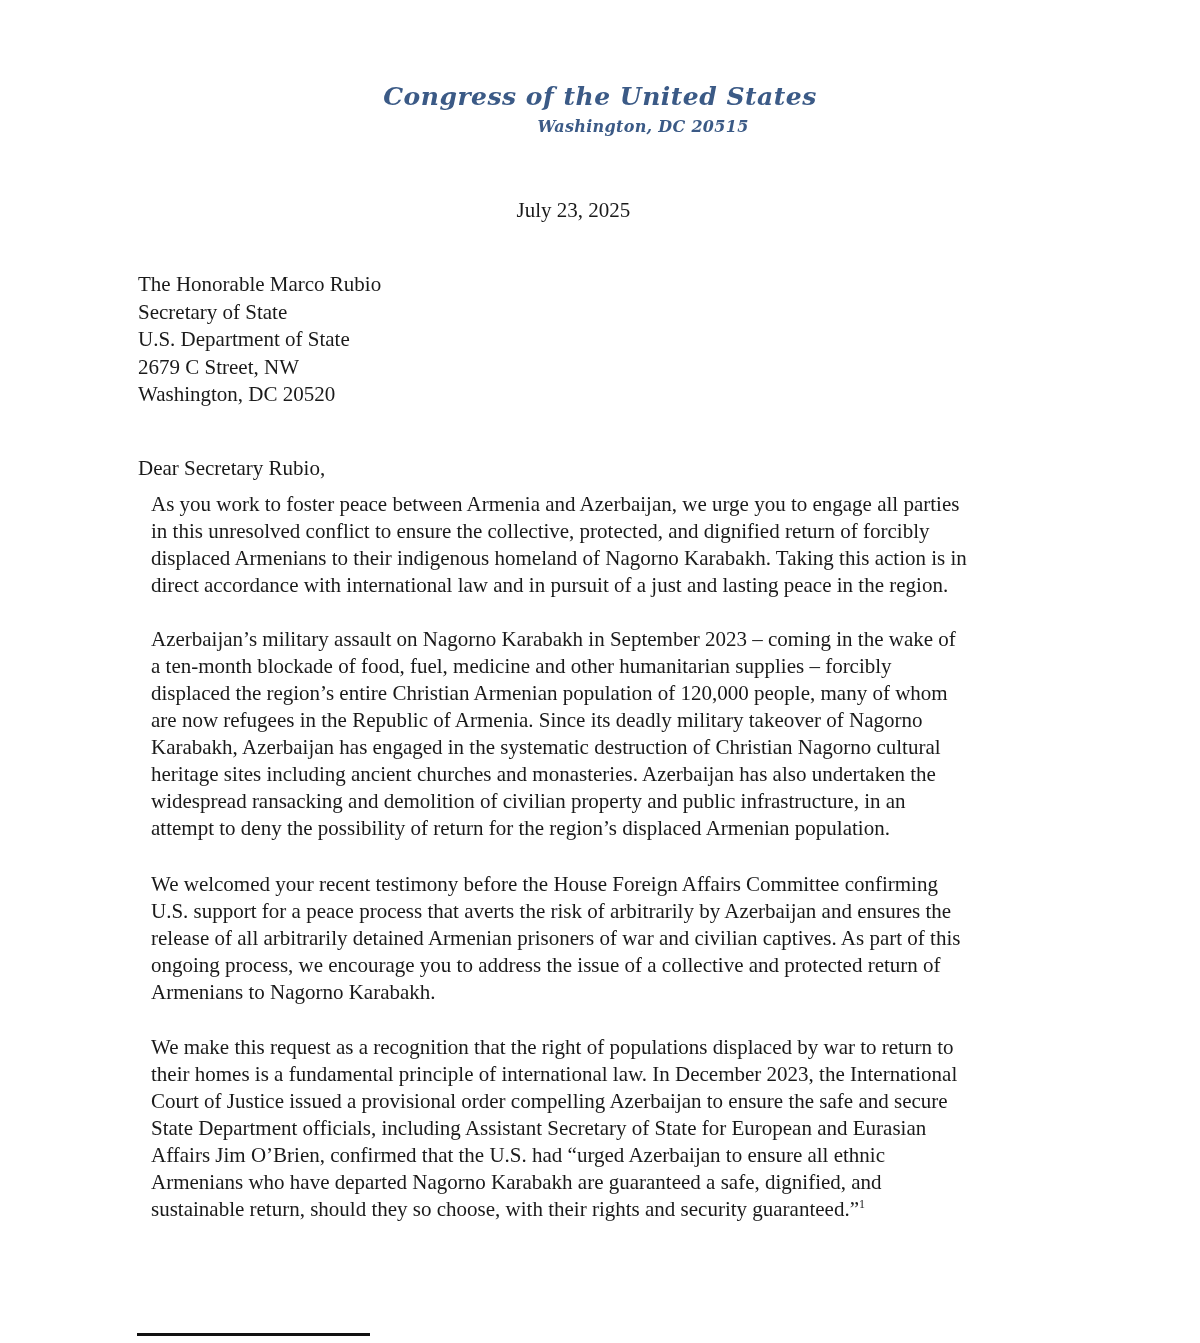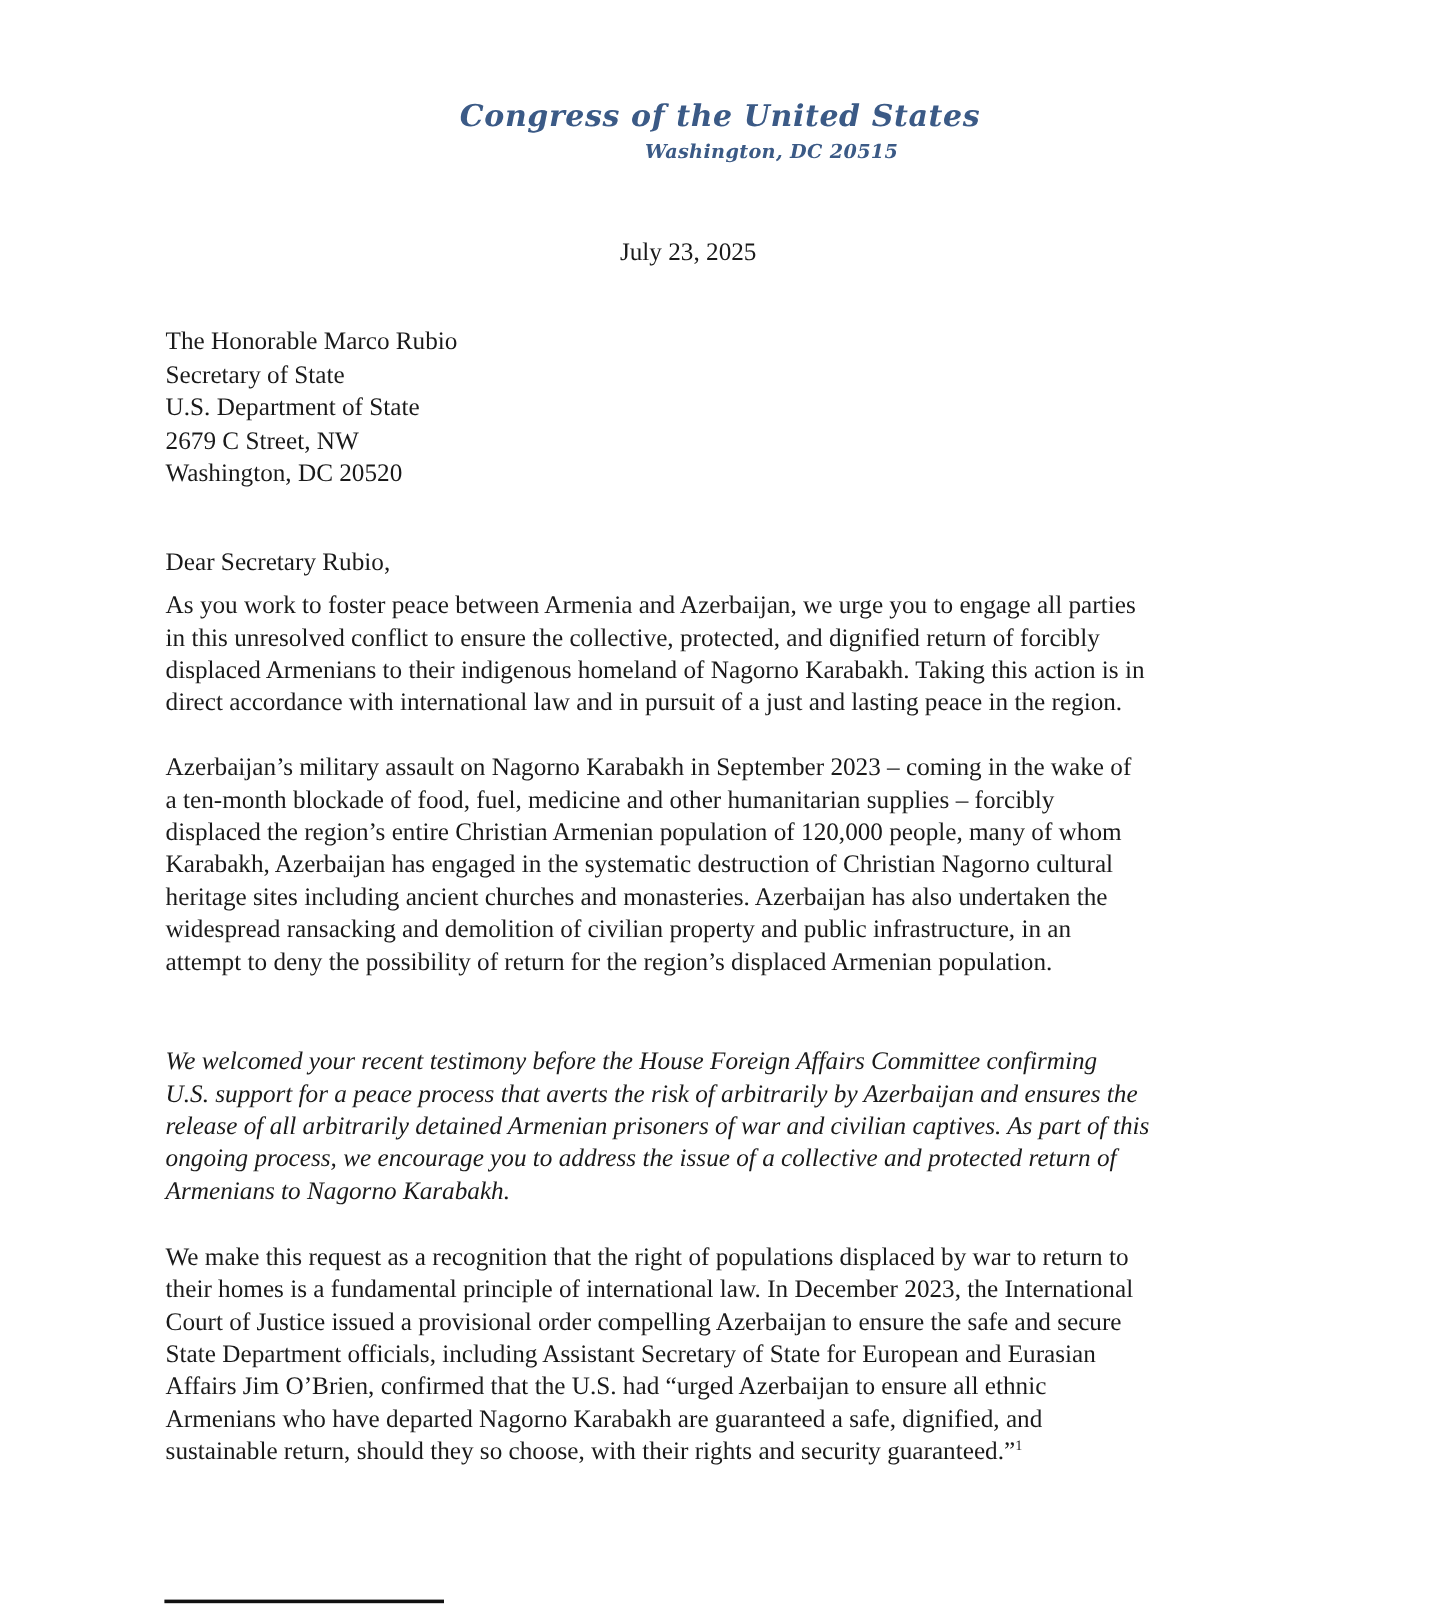--- a/index.html
+++ b/index.html
@@ -63,24 +63,25 @@
     .para {
       position: absolute;
       left: 138px;
       width: 940px;
       font-size: 21px;
       line-height: 27px;
     }
     .para .line {
       display: block;
       white-space: nowrap;
+      margin-left: 13px;
     }
     .p1 { top: 491px; }
     .p2 { top: 626px; }
-    .p3 { top: 871px; font-style: italic; }
+    .p3 { top: 871px; }
     .p4 { top: 1034px; }
     sup.fn {
       font-size: 12px;
       vertical-align: super;
       line-height: 0;
     }
     .footnote-rule {
       position: absolute;
       left: 137px;
       top: 1333px;
@@ -111,20 +112,21 @@
   <span class="line">As you work to foster peace between Armenia and Azerbaijan, we urge you to engage all parties</span>
   <span class="line">in this unresolved conflict to ensure the collective, protected, and dignified return of forcibly</span>
   <span class="line">displaced Armenians to their indigenous homeland of Nagorno Karabakh. Taking this action is in</span>
   <span class="line">direct accordance with international law and in pursuit of a just and lasting peace in the region.</span>
 </div>
 
 <div class="para p2">
   <span class="line">Azerbaijan’s military assault on Nagorno Karabakh in September 2023 – coming in the wake of</span>
   <span class="line">a ten-month blockade of food, fuel, medicine and other humanitarian supplies – forcibly</span>
   <span class="line">displaced the region’s entire Christian Armenian population of 120,000 people, many of whom</span>
+  <span class="line">are now refugees in the Republic of Armenia. Since its deadly military takeover of Nagorno</span>
   <span class="line">Karabakh, Azerbaijan has engaged in the systematic destruction of Christian Nagorno cultural</span>
   <span class="line">heritage sites including ancient churches and monasteries. Azerbaijan has also undertaken the</span>
   <span class="line">widespread ransacking and demolition of civilian property and public infrastructure, in an</span>
   <span class="line">attempt to deny the possibility of return for the region’s displaced Armenian population.</span>
 </div>
 
 <div class="para p3">
   <span class="line">We welcomed your recent testimony before the House Foreign Affairs Committee confirming</span>
   <span class="line">U.S. support for a peace process that averts the risk of arbitrarily by Azerbaijan and ensures the</span>
   <span class="line">release of all arbitrarily detained Armenian prisoners of war and civilian captives. As part of this</span>

